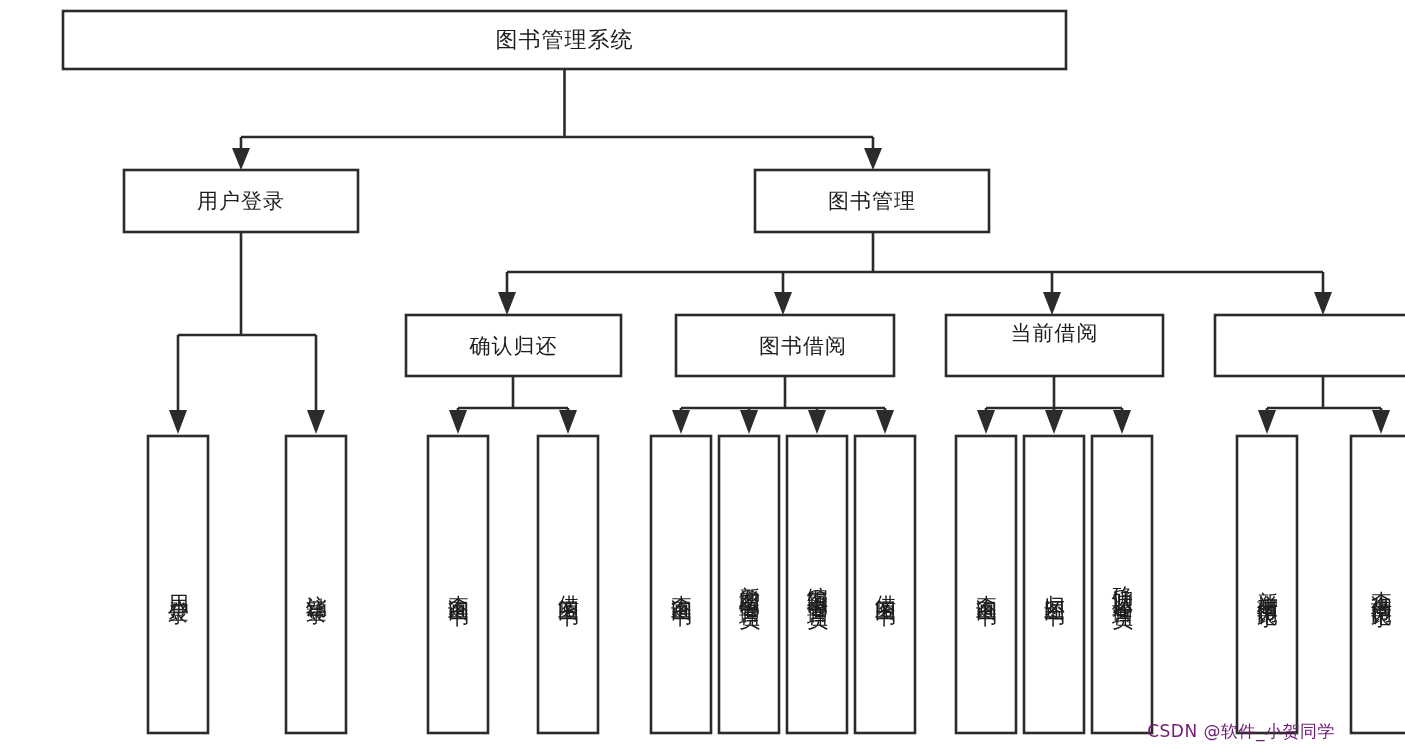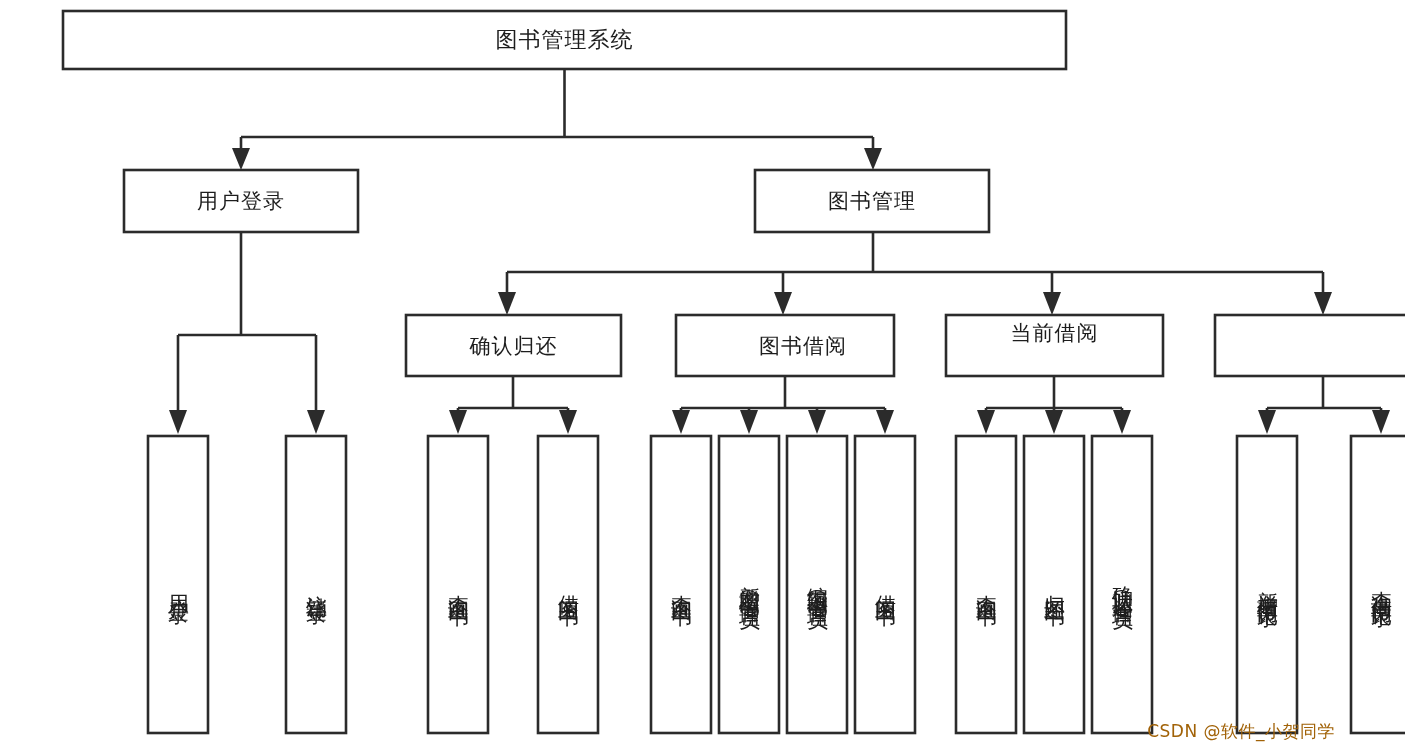--- a/index.html
+++ b/index.html
@@ -79,21 +79,21 @@
   }
   .root-label-wrap {
     font-size: 22px;
   }
   #watermark {
     position: absolute;
     right: 8px;
     bottom: 4px;
     font-family: "DejaVu Sans", "Liberation Sans", sans-serif;
     font-size: 17px;
-    color: #a16207;
+    color: #701a75;
     letter-spacing: 0.5px;
     white-space: nowrap;
     user-select: none;
   }
 </style>
 </head>
 <body>
 
 <div id="diagram-root">
 

